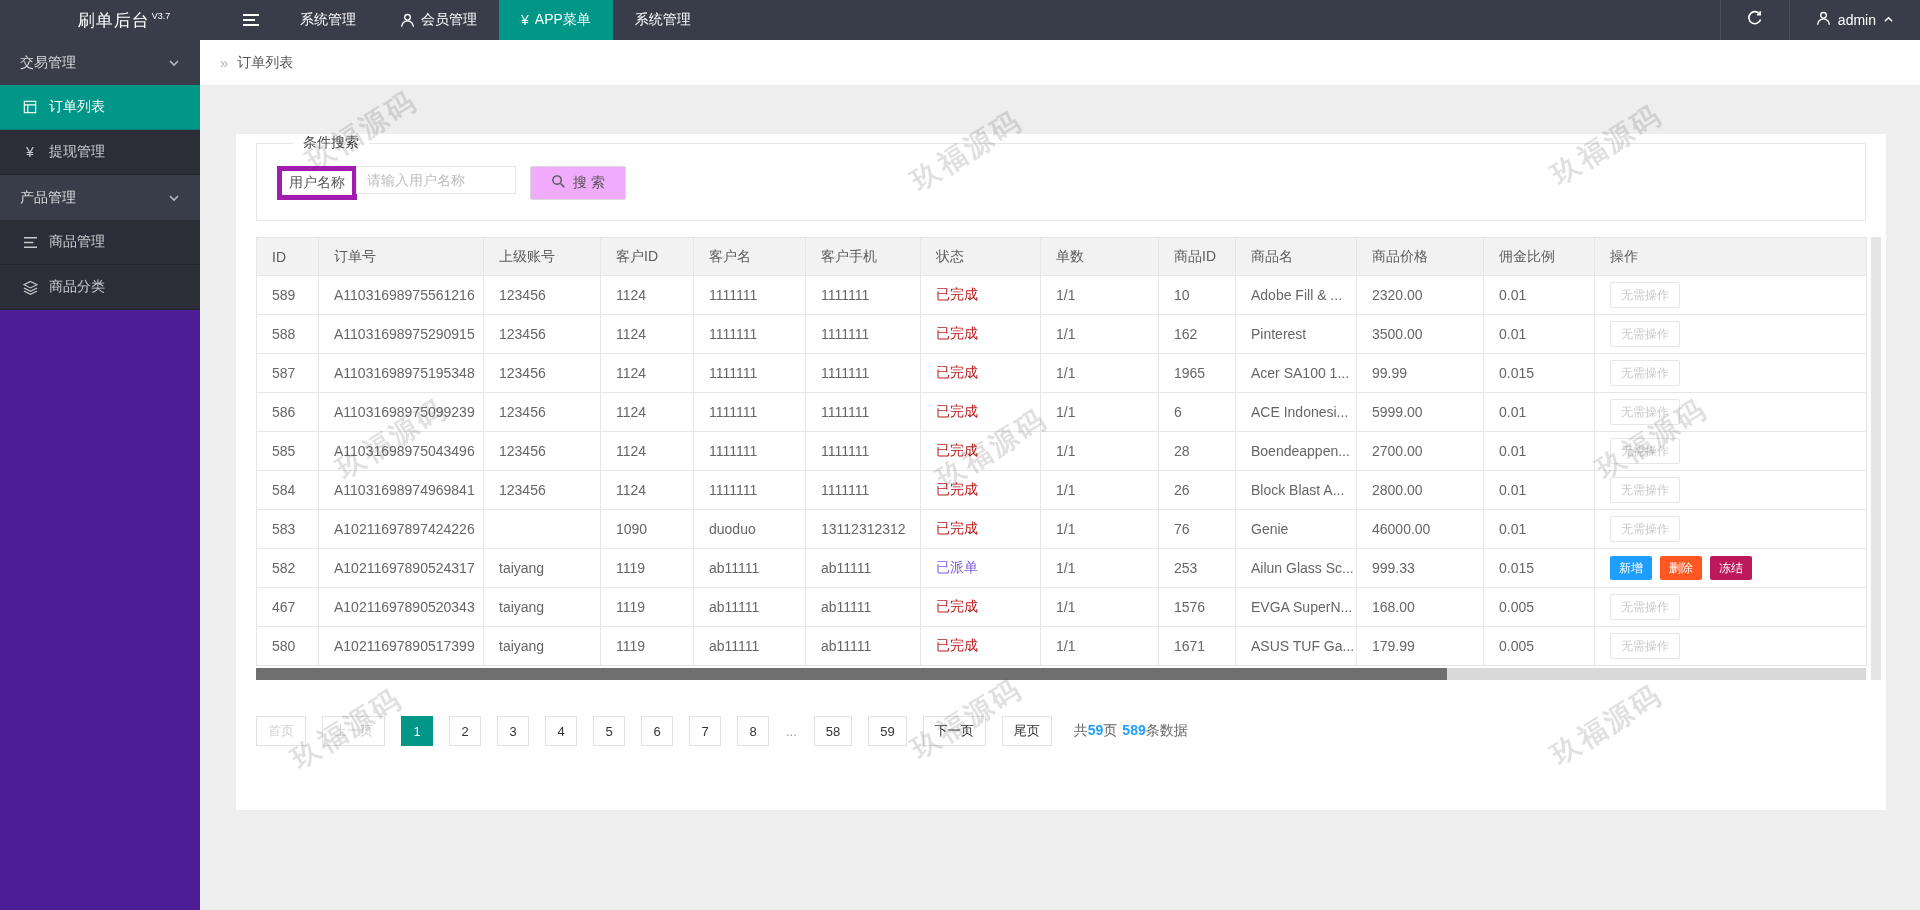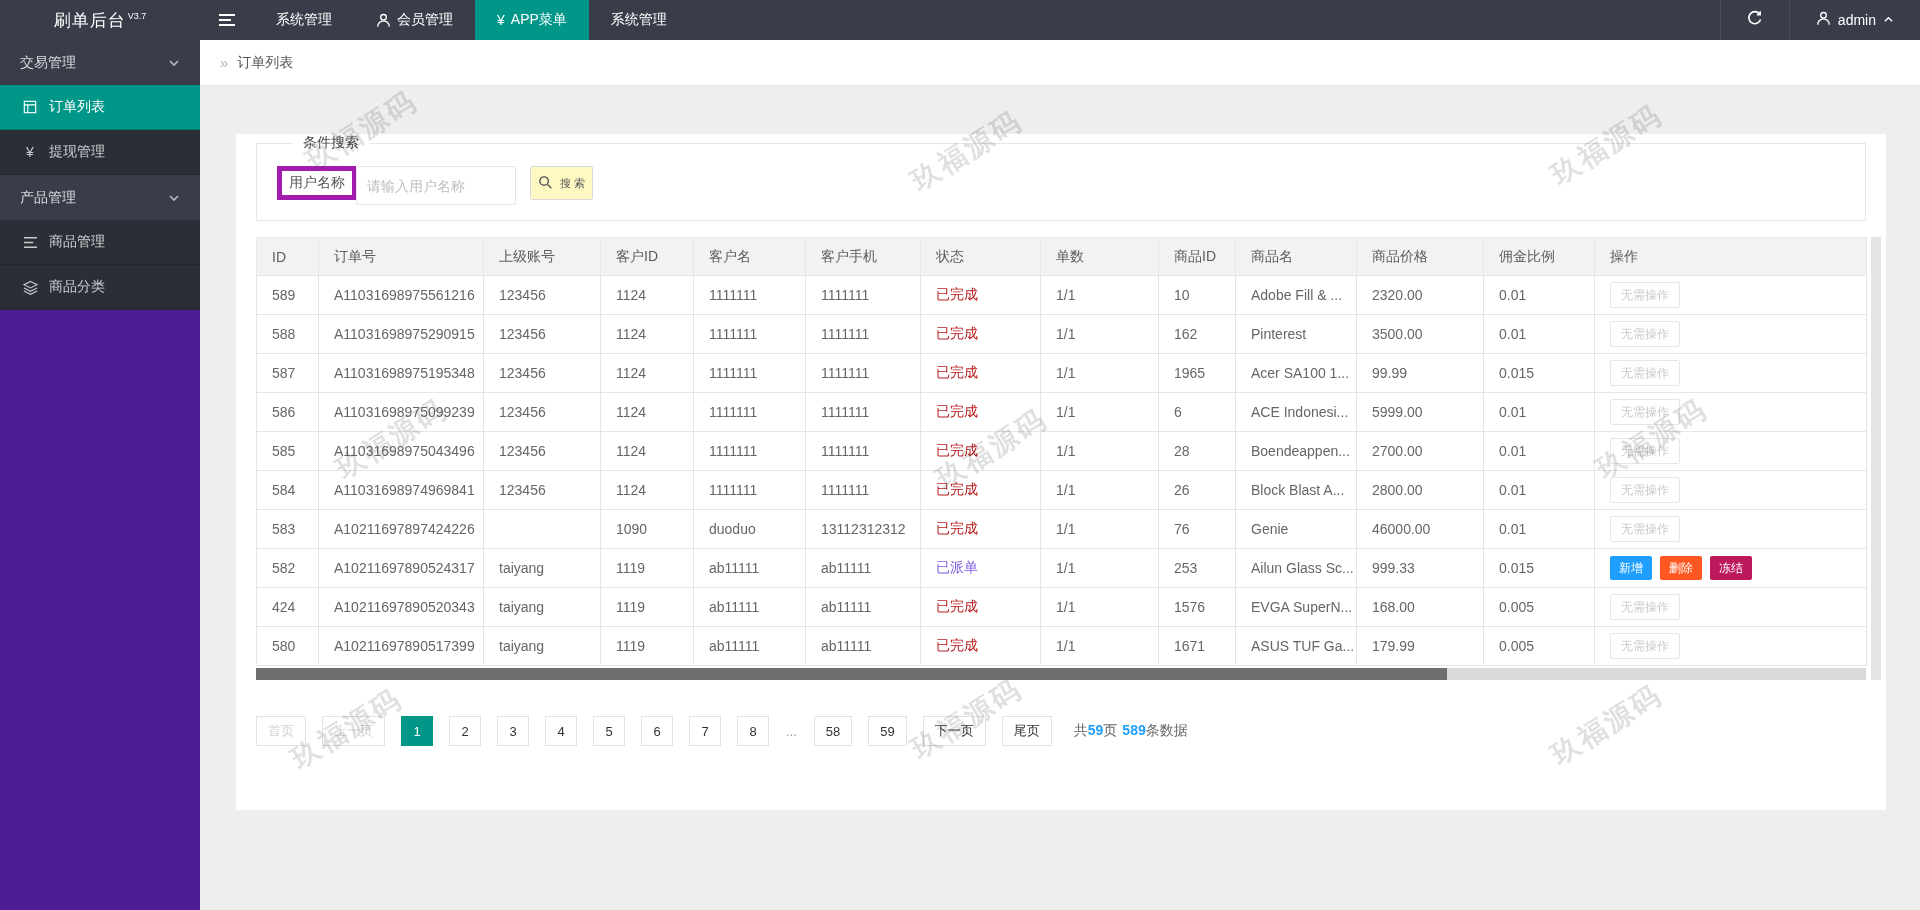--- a/index.html
+++ b/index.html
@@ -5,21 +5,21 @@
   * { box-sizing: border-box; }
   html,body { margin:0; padding:0; }
   body {
     width:1920px; height:910px; position:relative; overflow:hidden;
     font-family:"Liberation Sans","DejaVu Sans",sans-serif;
     background:#eeeeee; color:#333;
   }
   
   .navbar {
     position:absolute; top:0; left:0; width:1920px; height:40px;
-    background:#393D49; color:#fff; display:flex; align-items:stretch; z-index:30;
+    background:#393D49; color:#fff; display:flex; align-items:stretch; z-index:30;padding-left:24px;
   }
   .brand {
     width:200px; display:flex; align-items:center; justify-content:center;
     font-size:17px; letter-spacing:1px; flex:none;
   }
   .brand sup { font-size:9px; margin-left:2px; transform:translateY(-4px); letter-spacing:0; }
   .hamburger { display:flex; align-items:center; padding:0 18px; cursor:pointer; color:#fff; }
   .nav-left { display:flex; align-items:stretch; }
   .nav-item {
     display:flex; align-items:center; gap:6px; padding:0 22px;
@@ -67,29 +67,29 @@
     border:1px solid #e6e6e6; margin:26px 0 0; padding:14px 20px 20px;
   }
   fieldset.search-field legend { font-size:14px; color:#444; padding:0 10px; margin-left:16px; }
   .form-row { display:flex; align-items:center; }
   .input-group { display:flex; align-items:stretch; height:34px; }
   .input-label {
     display:flex; align-items:center; width:80px; justify-content:center;
     border:5px solid #a21caf; font-size:14px; color:#565656; background:#fff;
   }
   .input-group input {
-    width:160px; height:39px; border:1px solid #e6e6e6; margin-left:-1px;
+    width:160px; height:28px; border:1px solid #e6e6e6; margin-left:-1px;
     padding:0 10px; font-size:14px; color:#333; outline:none;
     font-family:"Liberation Sans","DejaVu Sans",sans-serif;
   }
   .input-group input::placeholder { color:#bdbdbd; }
   .search-btn {
-    margin-left:14px; height:34px; padding:0 7px; background:#fef9c3;
+    margin-left:14px; height:34px; padding:0 20px; background:#f0abfc;
     border:1px solid #d9d9d9; border-radius:2px; display:flex; align-items:center;
-    gap:7px; font-size:11px; color:#555; cursor:pointer;
+    gap:7px; font-size:14px; color:#555; cursor:pointer;
     font-family:"Liberation Sans","DejaVu Sans",sans-serif;
   }
 
   
   .table-wrap { position:relative; margin-top:16px; }
   table.orders { width:100%; border-collapse:collapse; table-layout:fixed; font-size:14px; color:#666; }
   table.orders th {
     background:#f2f2f2; font-weight:400; color:#5c5c5c; text-align:left;
     height:38px; padding:0 15px; border:1px solid #e6e6e6;
     white-space:nowrap; overflow:hidden;
@@ -428,21 +428,21 @@
                 <td>ab11111</td>
                 <td><span class="st-dispatched">已派单</span></td>
                 <td>1/1</td>
                 <td>253</td>
                 <td>Ailun Glass Sc...</td>
                 <td>999.33</td>
                 <td>0.015</td>
                 <td><button class="btn-act" style="background: rgb(30, 159, 255);">新增</button><button class="btn-act" style="background: rgb(255, 87, 34);">删除</button><button class="btn-act" style="background: #be185d;">冻结</button></td>
               </tr>
               <tr>
-                <td>424</td>
+                <td>467</td>
                 <td>A10211697890520343</td>
                 <td>taiyang</td>
                 <td>1119</td>
                 <td>ab11111</td>
                 <td>ab11111</td>
                 <td><span class="st-done">已完成</span></td>
                 <td>1/1</td>
                 <td>1576</td>
                 <td>EVGA SuperN...</td>
                 <td>168.00</td>

